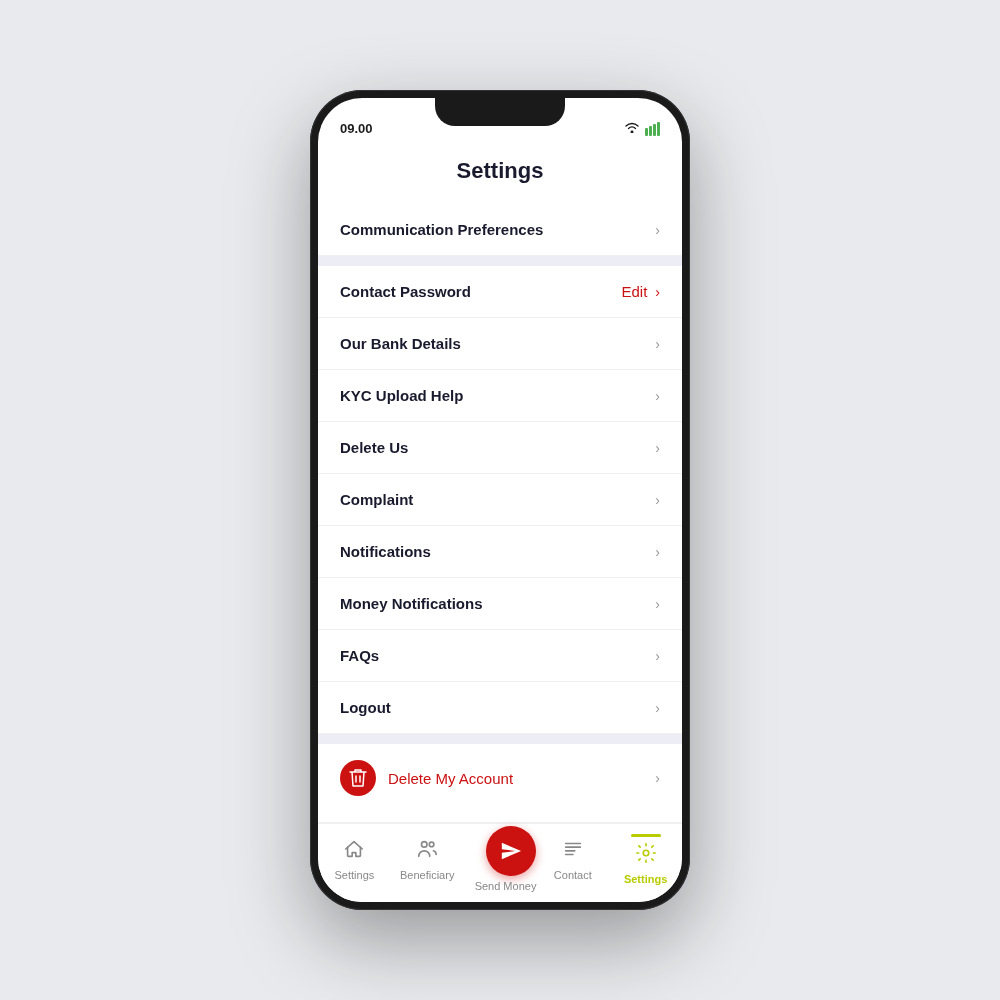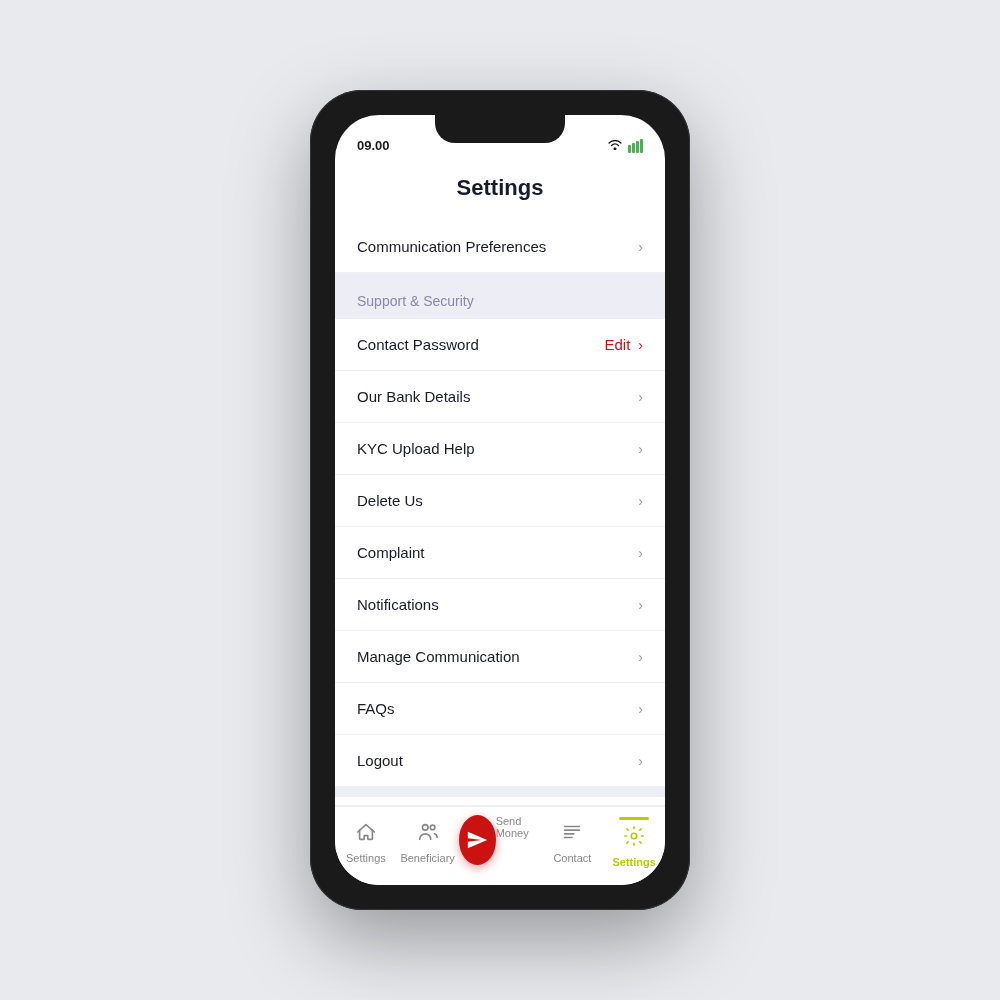--- a/index.html
+++ b/index.html
@@ -11,21 +11,21 @@
       width: 1000px;
       height: 1000px;
       font-family: -apple-system, BlinkMacSystemFont, 'Segoe UI', sans-serif;
     }
 
     .phone-outer {
       width: 380px;
       height: 820px;
       background: #1a1a1a;
       border-radius: 52px;
-      padding: 25px;
+      padding: 8px;
       box-shadow: 0 30px 80px rgba(0,0,0,0.35), inset 0 0 0 1px #333;
       position: relative;
     }
 
     .phone-inner {
       width: 100%;
       height: 100%;
       background: #fff;
       border-radius: 44px;
       overflow: hidden;
@@ -101,21 +101,21 @@
       justify-content: space-between;
       padding: 17px 22px;
       border-bottom: 1px solid #f0f0f0;
       background: #fff;
       cursor: pointer;
     }
 
     .menu-label {
       font-size: 15px;
       color: #1a1a2e;
-      font-weight: 400;
+      font-weight: 700;
     }
 
     .chevron {
       color: #999;
       font-size: 14px;
     }
 
     .edit-label {
       color: #cc1111;
       font-size: 15px;
@@ -217,21 +217,22 @@
       align-items: center;
       justify-content: center;
       color: #fff;
       font-size: 20px;
       margin-bottom: 4px;
       box-shadow: 0 3px 10px rgba(204,17,17,0.4);
     }
 
     .nav-item-send {
       display: flex;
-      align-items: flex-start;
+      flex-direction: column;
+      align-items: flex-end;
       gap: 0px;
       flex: 1;
       cursor: pointer;
     }
     .nav-item-send .nav-label {
       font-size: 11px;
       color: #888;
     }
 
     .divider-section {
@@ -269,21 +270,20 @@
 
       <div class="page-title">Settings</div>
 
       <div class="menu-item">
         <span class="menu-label">Communication Preferences</span>
         <span class="chevron">›</span>
       </div>
 
       <div class="divider-section"></div>
 
-      <div class="section-header">Support &amp; Security</div>
 
       <div class="menu-item">
         <span class="menu-label">Contact Password</span>
         <div class="edit-label">
           <span>Edit</span>
           <span style="font-size:14px;">›</span>
         </div>
       </div>
 
       <div class="menu-item">
@@ -305,21 +305,21 @@
         <span class="menu-label">Complaint</span>
         <span class="chevron">›</span>
       </div>
 
       <div class="menu-item">
         <span class="menu-label">Notifications</span>
         <span class="chevron">›</span>
       </div>
 
       <div class="menu-item">
-        <span class="menu-label">Manage Communication</span>
+        <span class="menu-label">Money Notifications</span>
         <span class="chevron">›</span>
       </div>
 
       <div class="menu-item">
         <span class="menu-label">FAQs</span>
         <span class="chevron">›</span>
       </div>
 
       <div class="menu-item">
         <span class="menu-label">Logout</span>

